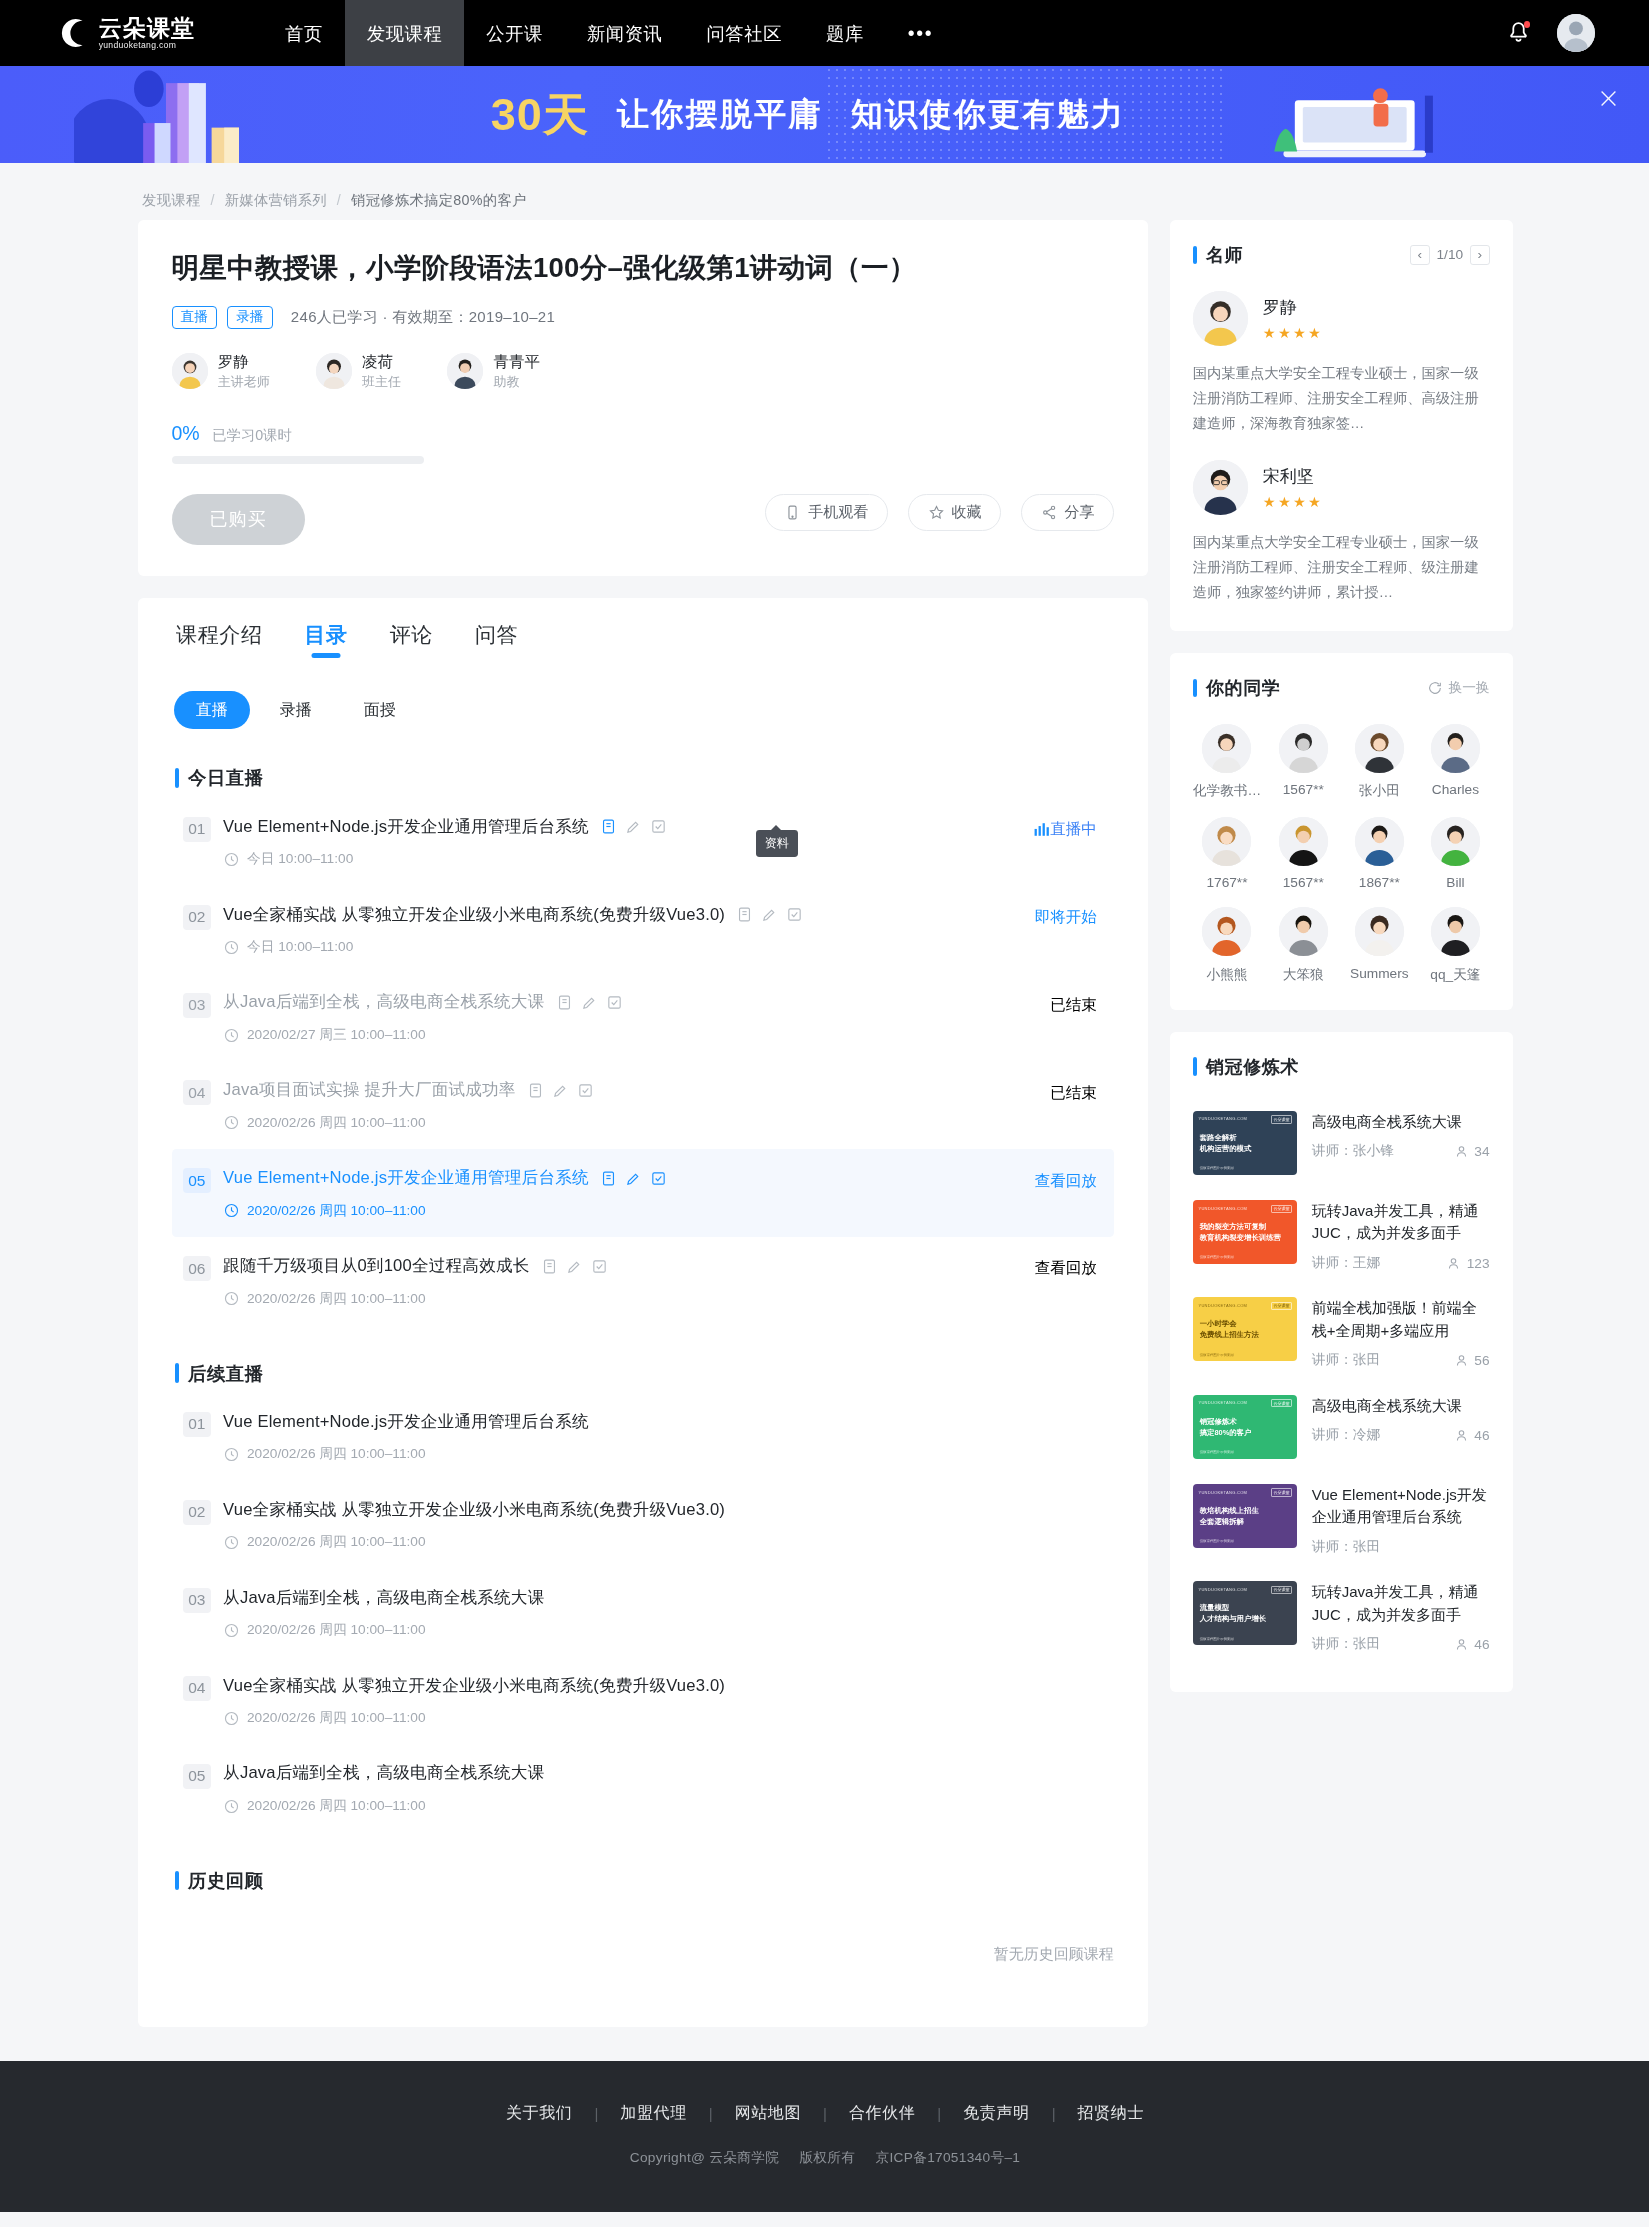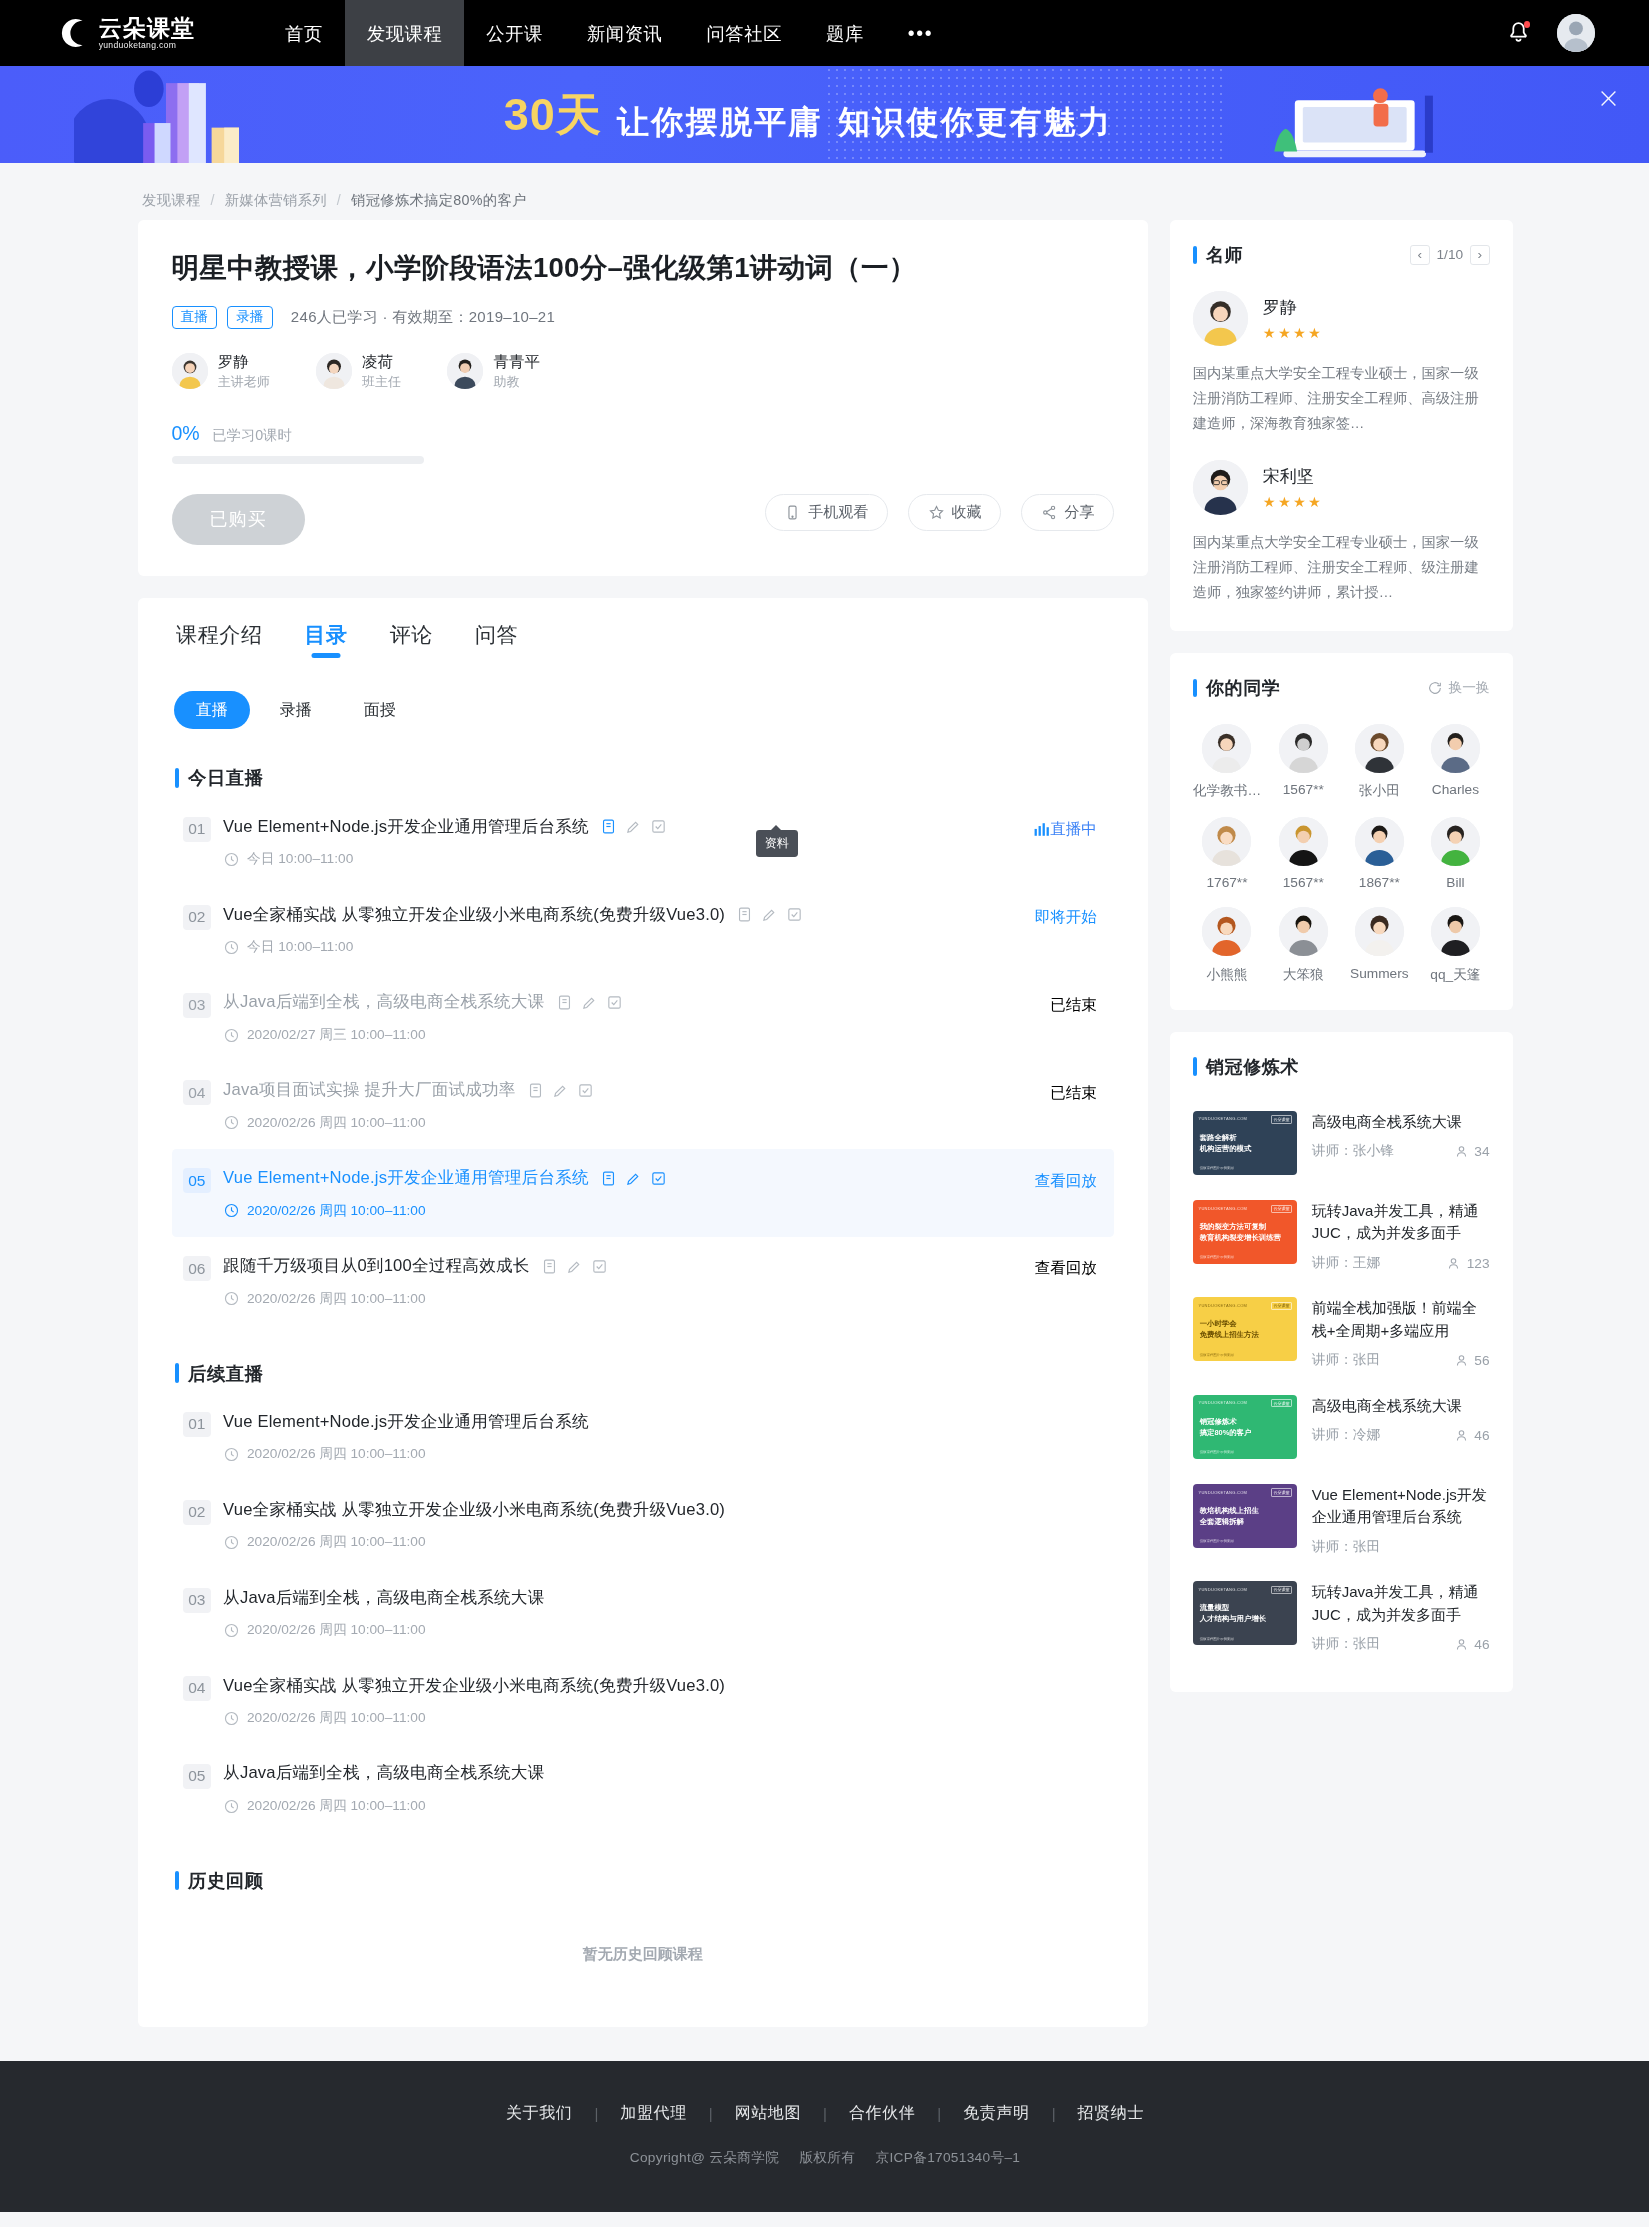--- a/index.html
+++ b/index.html
@@ -48,21 +48,21 @@
   }
 
   
   .banner {
     height: 97px; position: relative; overflow: hidden;
     background: linear-gradient(95deg, #4b5dfa 0%, #4a63fb 35%, #4258f7 100%);
   }
   .banner-inner { position:absolute; inset:0; }
   .banner-text {
     position:absolute; left: 50%; top: 50%; transform: translate(-50%,-50%);
-    display:flex; align-items:flex-end; gap: 15px; white-space:nowrap;
+    display:flex; align-items:center; gap: 28px; white-space:nowrap;
     margin-left: -17px;
   }
   .b-30 { font-size: 45px; font-weight: bold; color: #f7d463; letter-spacing: 1.1px; }
   .b-w { font-size: 32px; font-weight: bold; color: #ffffff; letter-spacing: 2.3px; }
   .banner-close {
     position:absolute; right: 30px; top: 20.6px; width: 23px; height: 23px;
     cursor:pointer; opacity:.95;
   }
   .banner-dots {
     position:absolute; left: 50%; top: 0; bottom:0; width: 401px; opacity:.25;
@@ -177,21 +177,21 @@
   .l-status.replay-on { color:#1890ff; }
   .tooltip {
     position:absolute; left: 584px; top: 33px; background:#4a4f57; color:#fff;
     font-size: 12px; padding: 4.6px 9.2px; border-radius: 3.4px; white-space:nowrap;
   }
   .tooltip::after {
     content:""; position:absolute; left: 15px; top:-5.2px; border-left:5.2px solid transparent;
     border-right:5.2px solid transparent; border-bottom:5.2px solid #4a4f57;
   }
 
-  .empty-note { text-align:center; font-size: 15px; color:#a3a9b1; padding: 52px 0 23px; font-weight: bold; }
+  .empty-note { text-align:right; font-size: 15px; color:#a3a9b1; padding: 52px 0 23px; }
 
   
   .side-card { background:#fff; border-radius:5.7px; padding: 23px 23px 26px; margin-bottom: 22px; }
   .side-head { display:flex; align-items:center; }
   .side-title { display:flex; align-items:center; gap: 9.2px; }
   .side-title .sh-bar { height: 18.3px; }
   .side-title .sh-text { font-size: 18px; }
   .pager { margin-left:auto; display:flex; align-items:center; gap: 6.9px; font-size: 13.7px; color:#7d838b; }
   .pg-btn {
     width: 19.5px; height: 19.5px; border:1.1px solid #e3e6ea; border-radius:2.9px;

